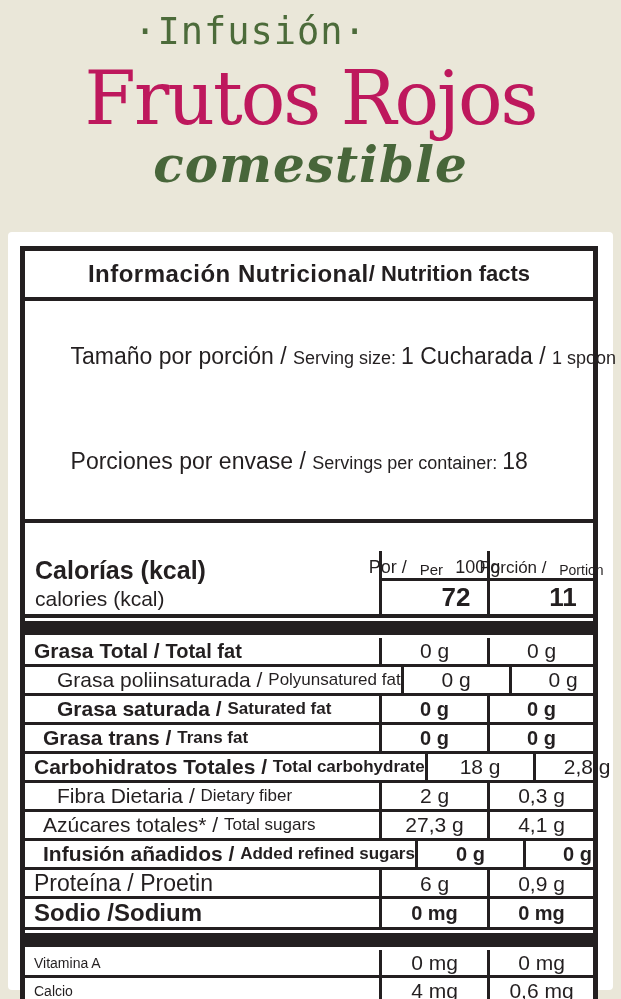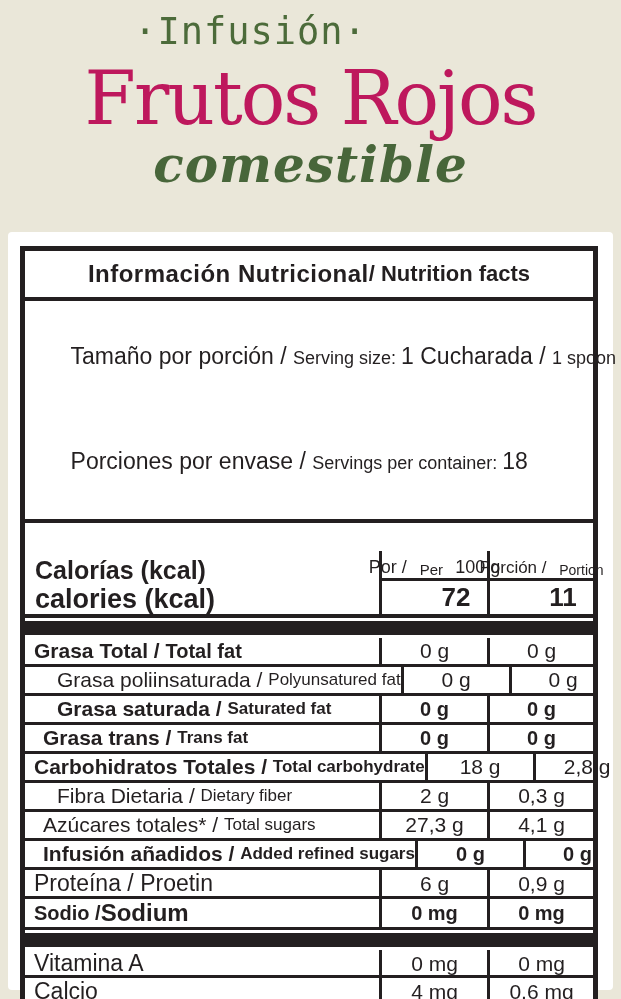--- a/index.html
+++ b/index.html
@@ -50,21 +50,21 @@
   }
   .sline{line-height:34px;white-space:pre;}
   .sline .big{font-size:23px;}
   .sline .small{font-size:18px;}
 
   
   .grid3{display:grid;grid-template-columns:1fr 108px 106px;}
   .cal{border-bottom:4px solid #231f20;margin-top:28px;}
   .cal-label{grid-column:1;grid-row:1 / span 2;padding:4px 0 0 10px;}
   .cal-es{font-size:25px;font-weight:bold;line-height:30px;}
-  .cal-en{font-size:27px;line-height:28px;font-weight:bold;}
+  .cal-en{font-size:21px;line-height:28px;}
   .cal-h{border-left:3px solid #231f20;border-bottom:3px solid #231f20;
     display:flex;align-items:flex-end;justify-content:center;white-space:pre;height:30px;gap:8px;}
   .cal-h .hb{font-size:18px;}
   .cal-h .hs{font-size:15px;}
   .cal-h2 .hb{font-size:17px;}
   .cal-h2 .hs{font-size:14px;}
   .cal-v{border-left:3px solid #231f20;display:flex;align-items:center;justify-content:center;
     font-size:26px;font-weight:bold;height:33px;padding-left:43px;}
   .c2{grid-column:2;} .c3{grid-column:3;}
 
@@ -82,25 +82,25 @@
   .row.enbig .lab{font-size:20px;}
   .row.lg .lab{font-size:23px;}
   .row.lg .lab .es{font-size:23px;}
   .row.ind .lab{padding-left:32px;}
   .row.ind2 .lab{padding-left:18px;}
   .row .val{border-left:3px solid #231f20;display:flex;align-items:center;justify-content:center;
     font-size:21px;height:100%;}
   .row.bv .val{font-weight:bold;font-size:20px;}
   .row.sod{height:31px;}
   .row.sod .lab{font-size:24px;}
-  .row.sod .lab .es{font-size:20px;}
+  .row.sod .lab .es{font-size:24px;}
 
   
   .vrow{border-bottom:3px solid #231f20;height:28px;}
-  .vrow .lab{display:flex;align-items:center;padding-left:9px;font-size:23px;height:100%;}
+  .vrow .lab{display:flex;align-items:center;padding-left:9px;font-size:14px;height:100%;}
   .vrow .val{border-left:3px solid #231f20;display:flex;align-items:center;justify-content:center;
     font-size:21px;height:100%;}
 </style>
 </head>
 <body>
 
 <div class="brand">
   <span class="kicker">·Infusión·</span>
   <span class="brand-title">Frutos Rojos</span>
   <span class="brand-sub">comestible</span>

